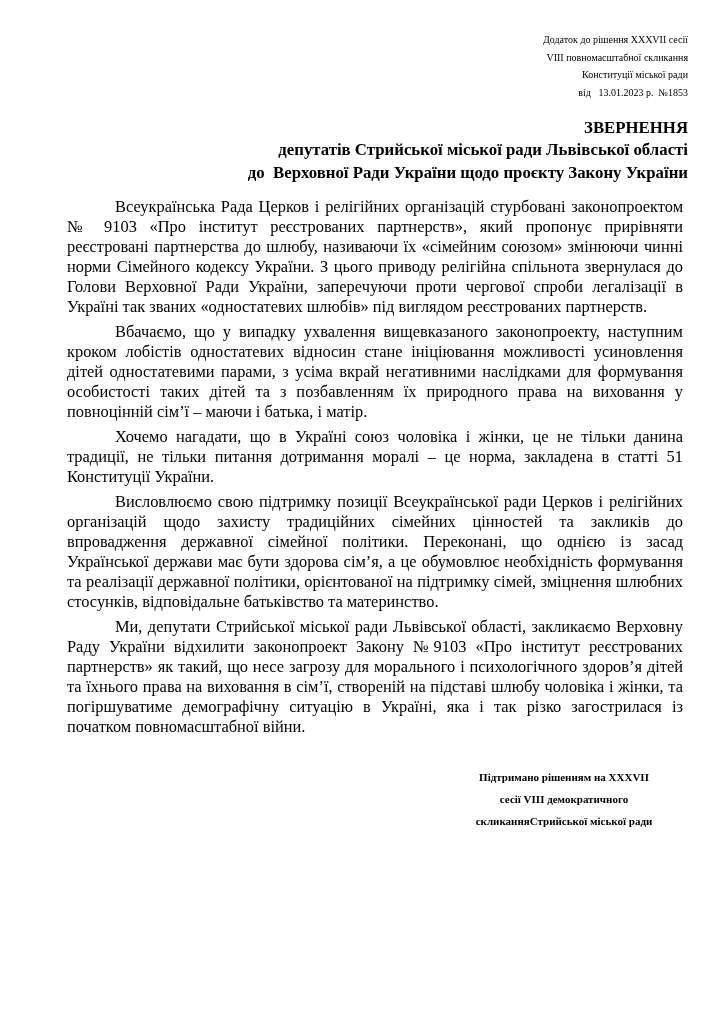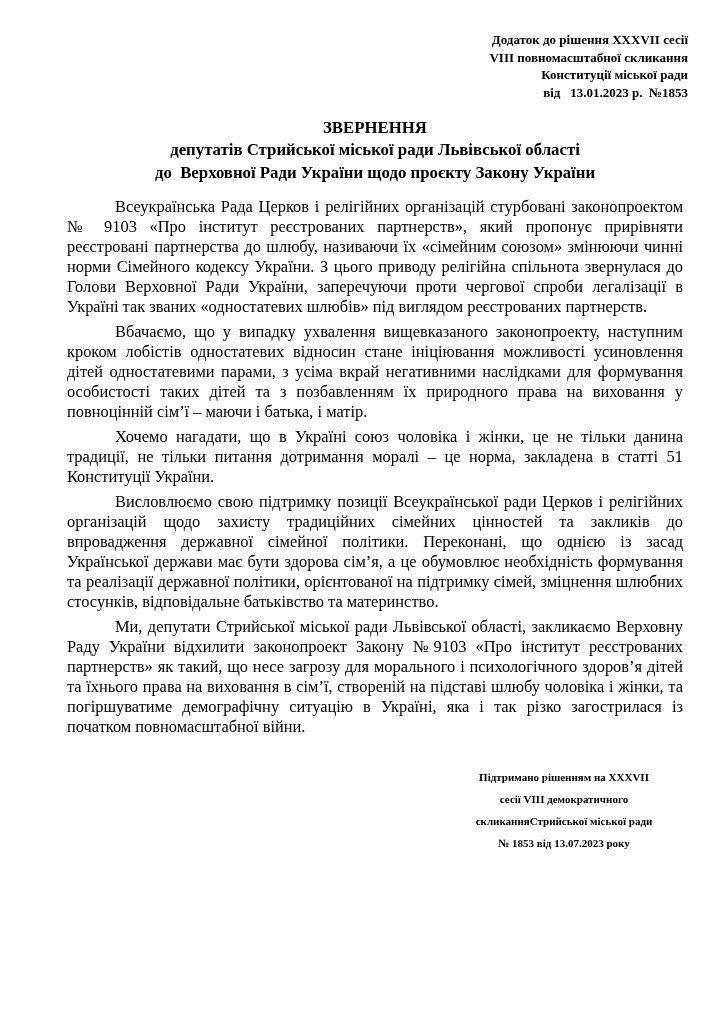--- a/index.html
+++ b/index.html
@@ -14,30 +14,30 @@
     margin: 0 auto;
     background: #ffffff;
     color: #000000;
     font-family: "Liberation Serif", "DejaVu Serif", serif;
     box-sizing: border-box;
     padding: 31px 37px 0 62px;
     overflow: hidden;
   }
   .header-ref {
     text-align: right;
-    font-weight: bold;
-    font-size: 13px;
+    font-weight: normal;
+    font-size: 10px;
     line-height: 17.5px;
   }
   .header-ref .line {
     white-space: pre-wrap;
   }
   .doc-title {
     margin-top: 16px;
-    text-align: center;
+    text-align: right;
     font-weight: bold;
     font-size: 16.8px;
     line-height: 22.3px;
   }
   .doc-title .line {
     white-space: pre-wrap;
   }
   .doc-body {
     margin-top: 13px;
   }
@@ -85,16 +85,15 @@
     <p>Вбачаємо, що у випадку ухвалення вищевказаного законопроекту, наступним кроком лобістів одностатевих відносин стане ініціювання можливості усиновлення дітей одностатевими парами, з усіма вкрай негативними наслідками для формування особистості таких дітей та з позбавленням їх природного права на виховання у повноцінній сім’ї – маючи і батька, і матір.</p>
     <p>Хочемо нагадати, що в Україні союз чоловіка і жінки, це не тільки данина традиції, не тільки питання дотримання моралі – це норма, закладена в статті 51 Конституції України.</p>
     <p>Висловлюємо свою підтримку позиції Всеукраїнської ради Церков і релігійних організацій щодо захисту традиційних сімейних цінностей та закликів до впровадження державної сімейної політики. Переконані, що однією із засад Української держави має бути здорова сім’я, а це обумовлює необхідність формування та реалізації державної політики, орієнтованої на підтримку сімей, зміцнення шлюбних стосунків, відповідальне батьківство та материнство.</p>
     <p>Ми, депутати Стрийської міської ради Львівської області, закликаємо Верховну Раду України відхилити законопроект Закону №9103 «Про інститут реєстрованих партнерств» як такий, що несе загрозу для морального і психологічного здоров’я дітей та їхнього права на виховання в сім’ї, створеній на підставі шлюбу чоловіка і жінки, та погіршуватиме демографічну ситуацію в Україні, яка і так різко загострилася із початком повномасштабної війни.</p>
   </div>
 
   <div class="approval">
     <div class="line">Підтримано рішенням на XXXVII</div>
     <div class="line">сесії VIII демократичного</div>
     <div class="line">скликанняСтрийської міської ради</div>
-    <div class="line">№ 1853 від 13.07.2023 року</div>
   </div>
 
 </div>
 
 </body></html>

